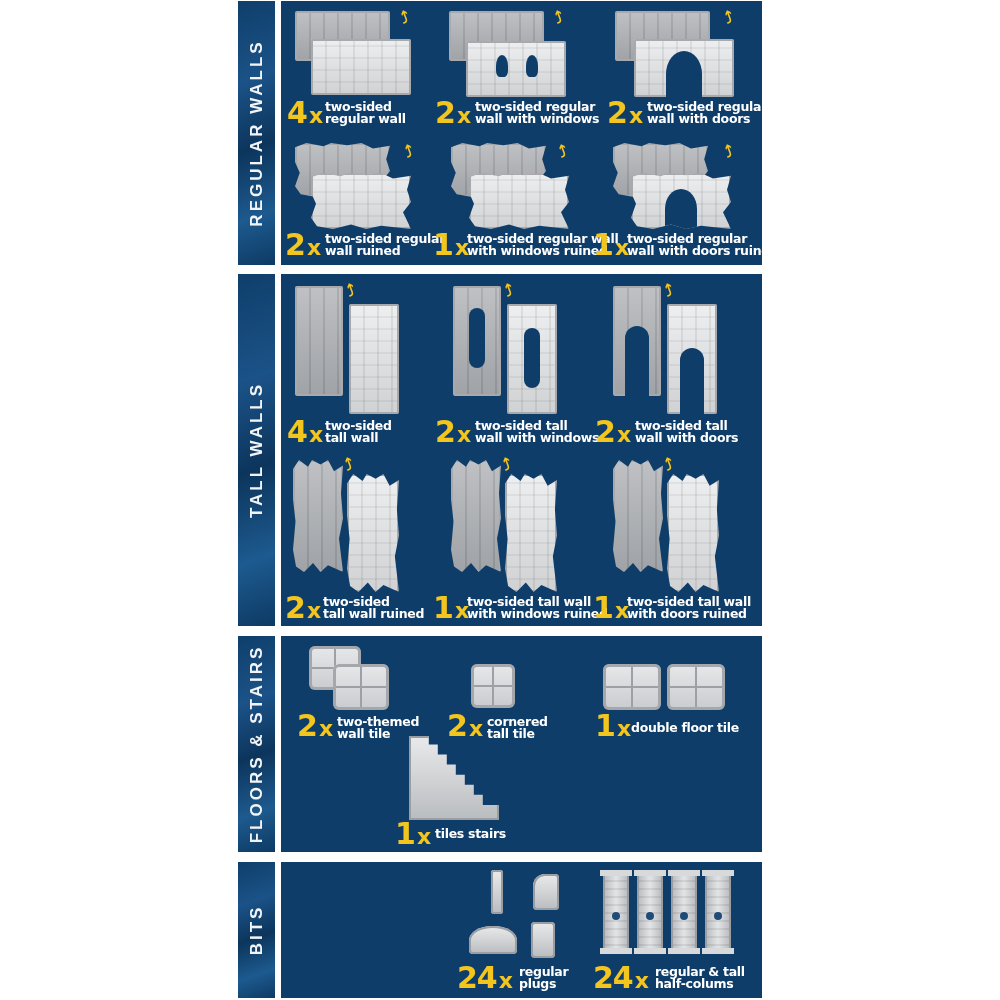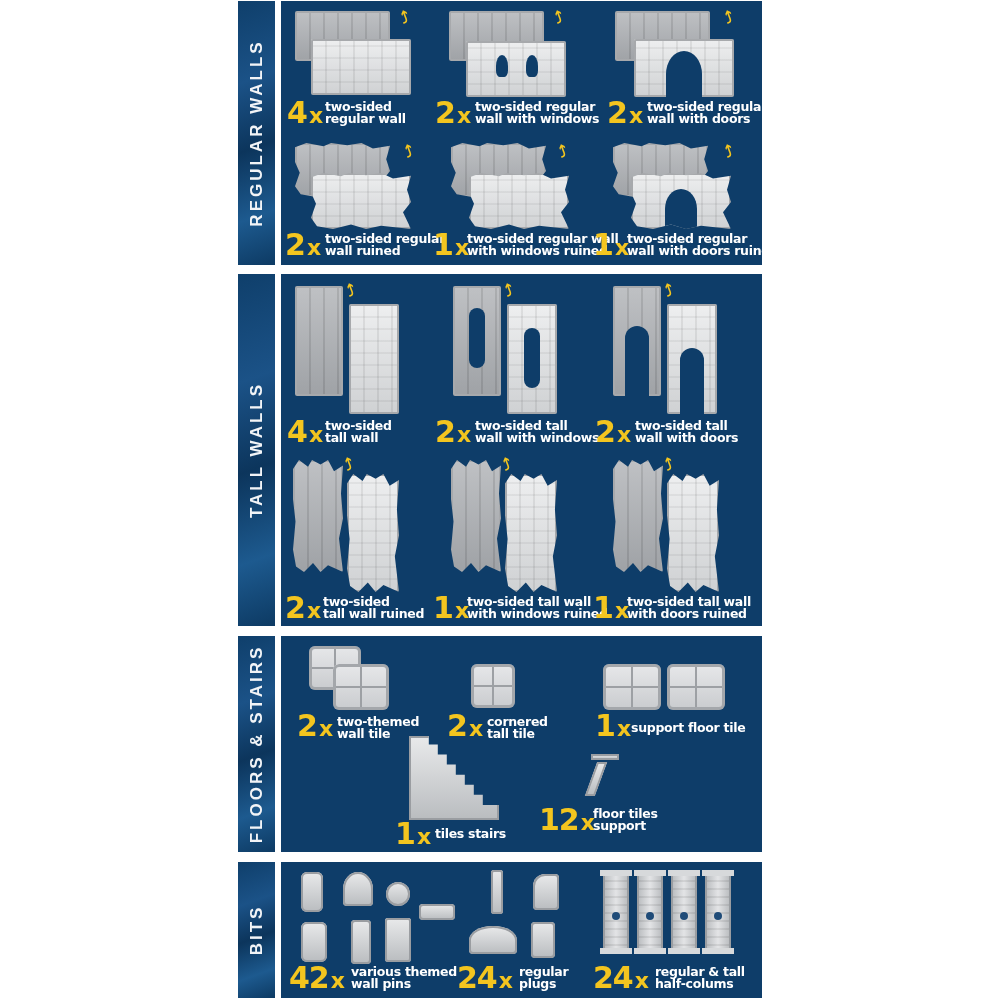--- a/index.html
+++ b/index.html
@@ -233,57 +233,38 @@
       <div class="tile" style="left:20px;top:28px;width:44px;height:44px;"></div>
       <div class="qty" style="left:-4px;top:72px;"><span class="n">2</span><span class="x">x</span></div>
       <div class="desc" style="left:36px;top:80px;">cornered
 tall tile</div>
     </div>
 
     <div class="item" style="left:300px;top:0;width:180px;height:110px;">
       <div class="tile" style="left:22px;top:28px;width:58px;height:46px;"></div>
       <div class="tile" style="left:86px;top:28px;width:58px;height:46px;"></div>
       <div class="qty" style="left:14px;top:72px;"><span class="n">1</span><span class="x">x</span></div>
-      <div class="desc" style="left:50px;top:86px;">support floor tile</div>
+      <div class="desc" style="left:50px;top:86px;">double floor tile</div>
     </div>
 
     <div class="item" style="left:110px;top:96px;width:140px;height:120px;">
       <div class="bit" style="left:18px;top:4px;width:90px;height:84px;clip-path:polygon(0 0,22% 0,22% 10%,32% 10%,32% 22%,42% 22%,42% 34%,52% 34%,52% 46%,62% 46%,62% 58%,72% 58%,72% 70%,82% 70%,82% 82%,100% 82%,100% 100%,0 100%);"></div>
       <div class="qty" style="left:4px;top:84px;"><span class="n">1</span><span class="x">x</span></div>
       <div class="desc" style="left:44px;top:96px;">tiles stairs</div>
     </div>
 
-    <div class="item" style="left:260px;top:110px;width:160px;height:106px;">
-      <div class="bit" style="left:50px;top:8px;width:28px;height:6px;"></div>
-      <div class="bit" style="left:50px;top:16px;width:10px;height:34px;transform:skewX(-20deg);"></div>
-      <div class="qty" style="left:-2px;top:56px;"><span class="n">12</span><span class="x">x</span></div>
-      <div class="desc" style="left:52px;top:62px;">floor tiles
-support</div>
-    </div>
   </div>
 </div>
 
 <div class="section" style="top:862px;height:136px;">
   <div class="side">
     <div class="side-label">BITS</div>
   </div>
   <div class="panel">
 
-    <div class="item" style="left:0;top:0;width:180px;height:136px;">
-      <div class="bit" style="left:20px;top:10px;width:22px;height:40px;border-radius:6px;"></div>
-      <div class="bit" style="left:62px;top:10px;width:30px;height:34px;border-radius:50% 50% 4px 4px;"></div>
-      <div class="bit" style="left:105px;top:20px;width:24px;height:24px;border-radius:50%;"></div>
-      <div class="bit" style="left:138px;top:42px;width:36px;height:16px;border-radius:4px;"></div>
-      <div class="bit" style="left:20px;top:60px;width:26px;height:40px;border-radius:6px;"></div>
-      <div class="bit" style="left:70px;top:58px;width:20px;height:44px;border-radius:4px;"></div>
-      <div class="bit" style="left:104px;top:56px;width:26px;height:44px;border-radius:3px;"></div>
-      <div class="qty" style="left:8px;top:98px;"><span class="n">42</span><span class="x">x</span></div>
-      <div class="desc" style="left:70px;top:104px;">various themed
-wall pins</div>
-    </div>
 
     <div class="item" style="left:180px;top:0;width:130px;height:136px;">
       <div class="bit" style="left:30px;top:8px;width:12px;height:44px;border-radius:3px;"></div>
       <div class="bit" style="left:72px;top:12px;width:26px;height:36px;border-radius:12px 4px 4px 4px;"></div>
       <div class="bit" style="left:8px;top:64px;width:48px;height:28px;border-radius:50% 50% 4px 4px;"></div>
       <div class="bit" style="left:70px;top:60px;width:24px;height:36px;border-radius:4px;"></div>
       <div class="qty" style="left:-4px;top:98px;"><span class="n">24</span><span class="x">x</span></div>
       <div class="desc" style="left:58px;top:104px;">regular
 plugs</div>
     </div>

